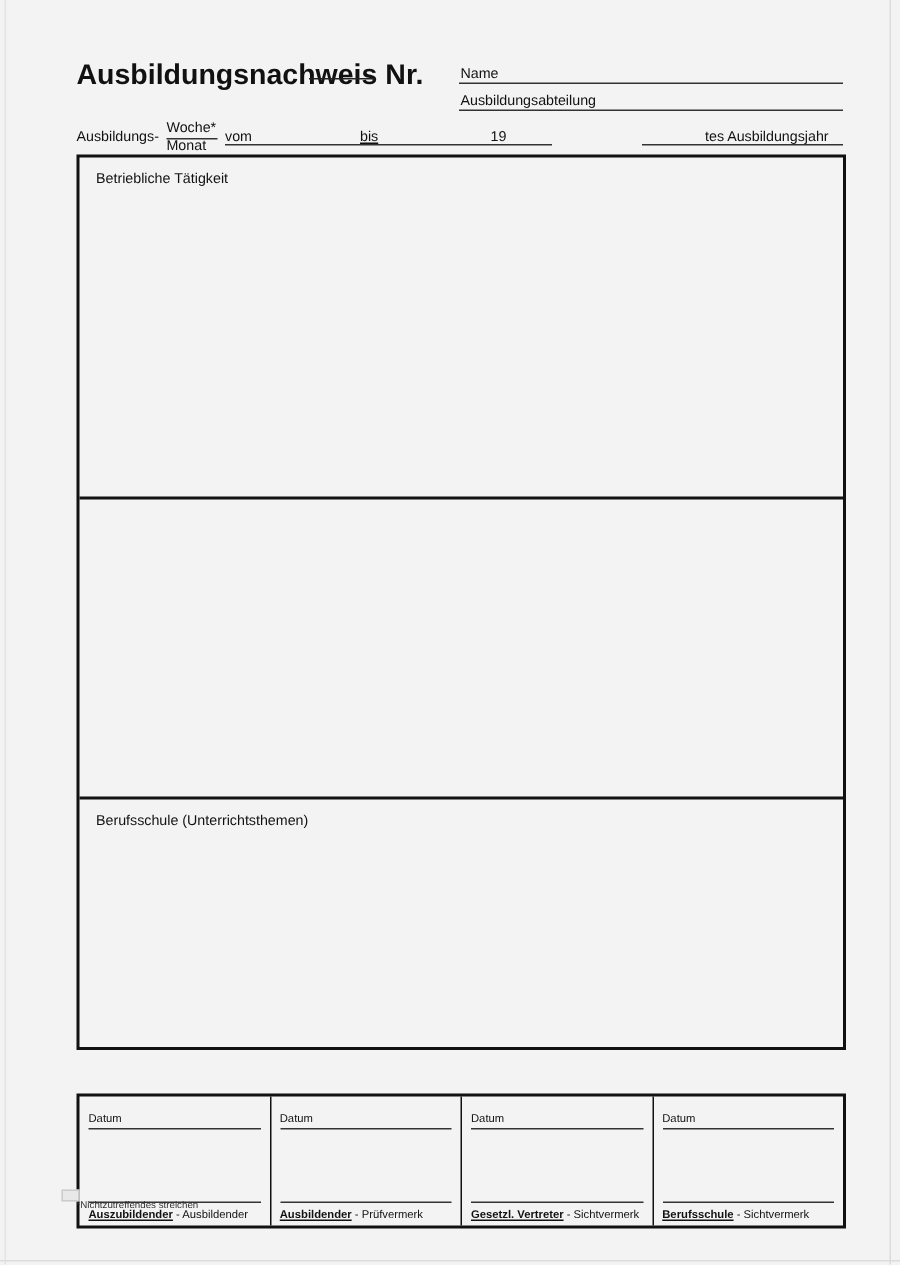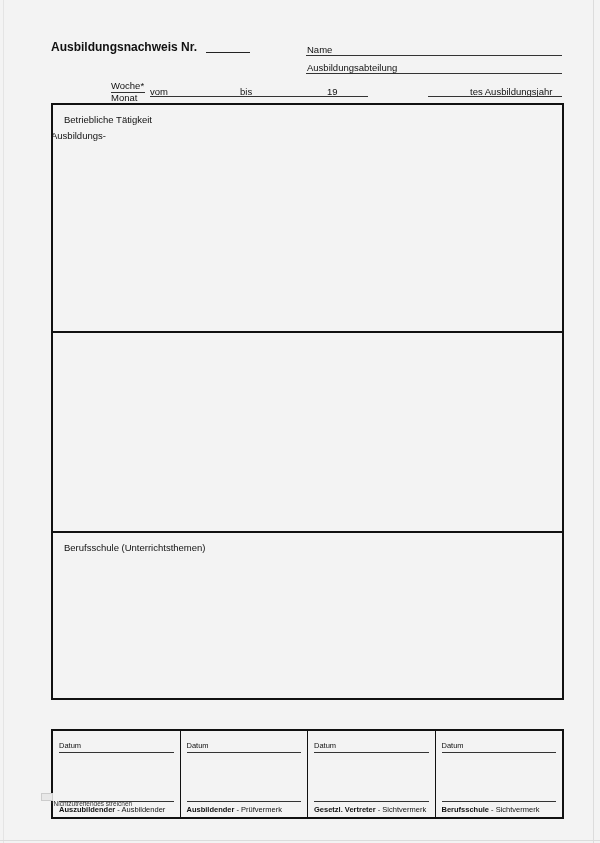--- a/index.html
+++ b/index.html
@@ -6,63 +6,63 @@
     body {
       width: 600px; height: 843px; position: relative; overflow: hidden;
       background: #f3f3f3;
       font-family: "Liberation Sans", sans-serif;
       color: #111;
     }
     .page-edge-right { position: absolute; left: 593px; top: 0; width: 1px; height: 843px; background: #dcdcdc; }
     .page-edge-bottom { position: absolute; left: 0; top: 840px; width: 600px; height: 1px; background: #dcdcdc; }
     .page-edge-left { position: absolute; left: 3px; top: 0; width: 1px; height: 843px; background: #e4e4e4; }
 
-    .title { position: absolute; left: 51px; top: 40px; font-size: 12px; font-weight: bold; letter-spacing: 0; }
+    .title { position: absolute; left: 51px; top: 40px; font-size: 19px; font-weight: bold; letter-spacing: 0; }
     .title-line { position: absolute; left: 206px; top: 52px; width: 44px; height: 1px; background: #222; }
 
     .field-label { position: absolute; font-size: 9.5px; color: #111; }
     .field-underline { position: absolute; height: 1px; background: #333; }
 
     .woche { position: absolute; left: 111px; top: 81px; font-size: 9.5px; line-height: 10px; }
     .woche-sep { position: absolute; left: 111px; top: 92px; width: 34px; height: 1px; background: #333; }
     .monat { position: absolute; left: 111px; top: 93px; font-size: 9.5px; line-height: 10px; text-align: center; }
 
     .main-box { position: absolute; left: 51px; top: 103px; width: 509px; height: 593px; border: 2px solid #111; }
     .section-divider { position: absolute; left: 0; width: 509px; height: 2px; background: #111; }
     .section-label { position: absolute; left: 11px; font-size: 9.5px; }
 
     .sign-box { position: absolute; left: 51px; top: 709px; width: 509px; height: 86px; border: 2px solid #111; display: flex; margin-top: 20px; }
     .sign-col { position: relative; flex: 1; border-right: 1.5px solid #111; }
     .sign-col:last-child { border-right: none; }
     .sign-datum { position: absolute; left: 6px; top: 10px; font-size: 7.5px; }
     .sign-datum-line { position: absolute; left: 6px; right: 6px; top: 21px; height: 1px; background: #333; }
     .sign-line { position: absolute; left: 6px; right: 6px; top: 70px; height: 1px; background: #333; }
     .sign-caption { position: absolute; left: 6px; top: 74px; font-size: 7.5px; white-space: nowrap; }
-    .sign-caption b { font-weight: bold; }
+    .sign-caption b { font-weight: bold; text-decoration: underline; }
 
     .footnote { position: absolute; left: 51px; top: 800px; font-size: 6.5px; color: #333; }
     .scan-mark { position: absolute; left: 41px; top: 793px; width: 10px; height: 6px; border: 1px solid #ccc; background: #e8e8e8; }
   </style>
 </head>
 <body>
 
 <div class="page-edge-left"></div>
 <div class="page-edge-right"></div>
 <div class="page-edge-bottom"></div>
 
 <div class="title">Ausbildungsnachweis Nr.</div>
 <div class="title-line"></div>
 
 <div class="field-label" style="left:307px; top:44px;">Name</div>
 <div class="field-underline" style="left:306px; top:55px; width:256px;"></div>
 
 <div class="field-label" style="left:307px; top:62px;">Ausbildungsabteilung</div>
 <div class="field-underline" style="left:306px; top:73px; width:256px;"></div>
 
-<div class="field-label" style="left:51px; top:86px;margin-top:44px;">Ausbildungs-</div>
+<div class="field-label" style="left:51px; top:86px;">Ausbildungs-</div>
 <div class="woche">Woche*</div>
 <div class="woche-sep"></div>
 <div class="monat">Monat</div>
 
 <div class="field-label" style="left:150px; top:86px;">vom</div>
 <div class="field-label" style="left:240px; top:86px;text-decoration:underline;">bis</div>
 <div class="field-label" style="left:327px; top:86px;">19</div>
 <div class="field-underline" style="left:150px; top:96px; width:218px;"></div>
 
 <div class="field-label" style="left:470px; top:86px;">tes Ausbildungsjahr</div>

